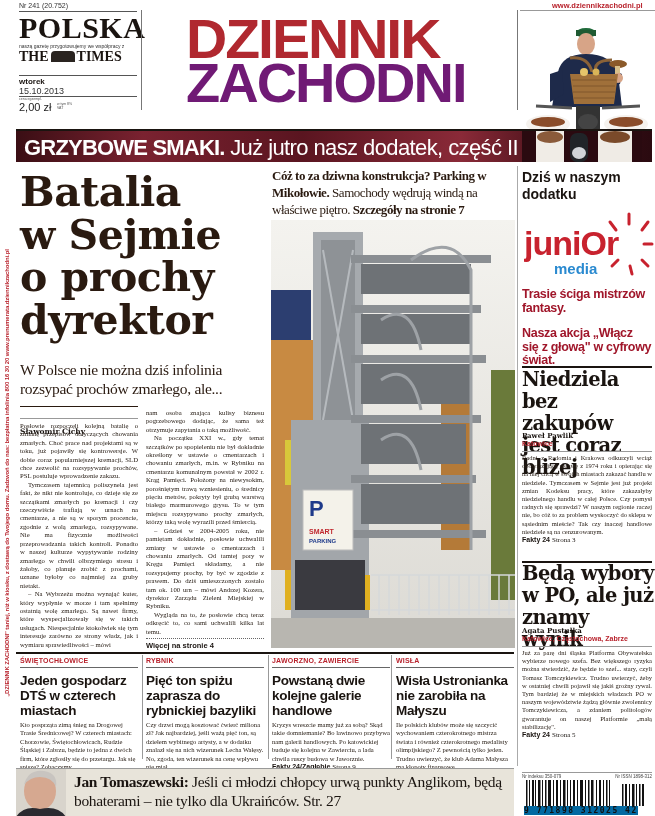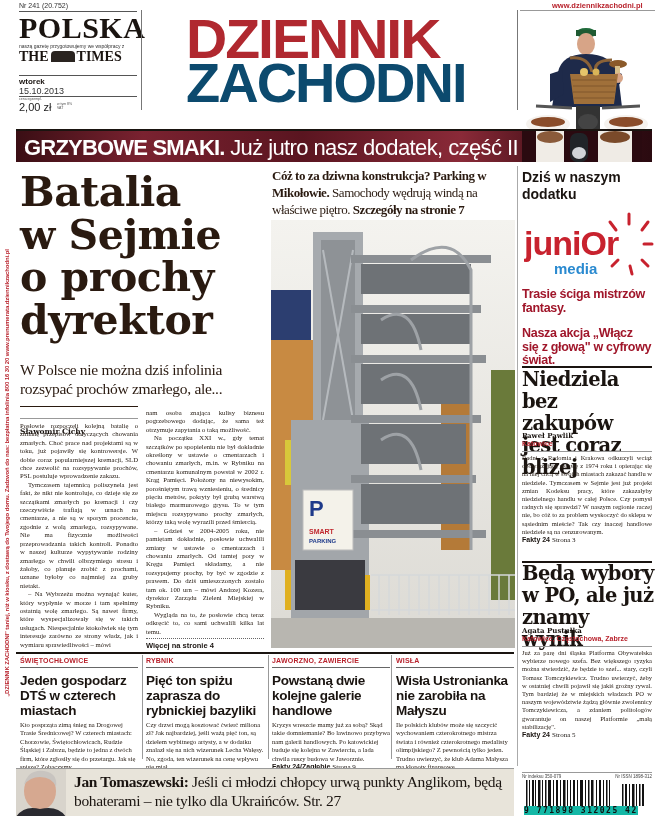--- a/index.html
+++ b/index.html
@@ -18,21 +18,21 @@
 .mh-rule{left:19px;width:118px;height:1px;background:#555}
 .day{left:19px;top:77px;font:bold 8px "Liberation Sans",sans-serif}
 .date{left:19px;top:86px;font:9px "Liberation Sans",sans-serif;color:#333}
 .price-lbl{left:19px;top:97px;font:3.5px "Liberation Sans",sans-serif;color:#555}
 .price{left:19px;top:101px;font:11px "Liberation Sans",sans-serif;color:#222}
 .price-vat{left:57px;top:102px;font:3.5px "Liberation Sans",sans-serif;color:#555;line-height:4px;width:20px}
 .mh-vline{left:141px;top:10px;width:1px;height:100px;background:#777}
 .mh-vline2{left:517px;top:10px;width:1px;height:100px;background:#777}
 
 .logo1{left:186px;top:14px;font:bold 56px "Liberation Sans",sans-serif;color:#b0282f;letter-spacing:-2px;line-height:50px;transform:scaleX(1.02);transform-origin:left}
-.logo2{left:186px;top:58px;font:bold 56px "Liberation Sans",sans-serif;color:#0c4a6e;letter-spacing:-2px;line-height:50px}
+.logo2{left:186px;top:58px;font:bold 56px "Liberation Sans",sans-serif;color:#701a75;letter-spacing:-2px;line-height:50px}
 .url{left:552px;top:1px;font:bold 7.5px "Liberation Sans",sans-serif;color:#b8232d}
 .url-rule{left:520px;top:10px;width:135px;height:1px;background:#999}
 .photo-man{left:522px;top:12px;width:130px;height:118px;overflow:hidden}
 
 .banner{left:16px;top:131px;width:636px;height:31px;background:linear-gradient(90deg,#3a0e14 0%,#7a2230 20%,#5a1520 45%,#8a2a38 70%,#451018 85%,#2a0a10 100%);overflow:hidden}
 .banner-txt{left:8px;top:4px;font:22px "Liberation Sans",sans-serif;color:#fff;white-space:nowrap;letter-spacing:-0.6px}
 .banner-txt b{font-weight:bold;letter-spacing:-0.8px}
 .banner-img{right:10px;top:0;width:120px;height:31px}
 .top-rule{left:16px;top:129px;width:636px;height:2px;background:#1a1410}
 
@@ -72,21 +72,21 @@
 .b-body{font:6.6px/8.4px "Liberation Serif",serif;color:#2a2018;margin-top:3px}
 .b-vline{top:655px;width:1px;height:104px;background:#999}
 
 .quote-box{left:16px;top:768px;width:498px;height:48px;background:#e8e4da;border-top:1px solid #999;overflow:hidden}
 .quote-face{left:0;top:0;width:50px;height:48px}
 .quote-txt{left:58px;top:3px;width:440px;font:15.5px/19px "Liberation Serif",serif;color:#1a1410;letter-spacing:-0.35px}
 .quote-txt b{font-weight:bold}
 
 .bc-meta{left:522px;top:772px;width:130px;font:4.5px "Liberation Sans",sans-serif;color:#444;display:flex;justify-content:space-between;border-top:1px solid #999;padding-top:1px}
 .barcode{left:522px;top:780px;width:130px;height:36px}
-.bc-digits{left:524px;top:806px;font:bold 8px "DejaVu Sans Mono",monospace;letter-spacing:1.5px;background:#14b8a6;color:#111}
+.bc-digits{left:524px;top:806px;font:bold 8px "DejaVu Sans Mono",monospace;letter-spacing:1.5px;background:#0369a1;color:#111}
 </style>
 </head>
 <body>
 
 <div class="abs side-strip">
     <span>„DZIENNIK ZACHODNI" taniej, niż w kiosku, z dostawą do Twojego domu. Zadzwoń do nas: bezpłatna infolinia 800 16 30 20 www.prenumerata.dziennikzachodni.pl</span>
   </div>
 
 <div class="abs issue">Nr 241 (20.752)</div>
 <div class="abs mh-rule" style="top:11px"></div>

